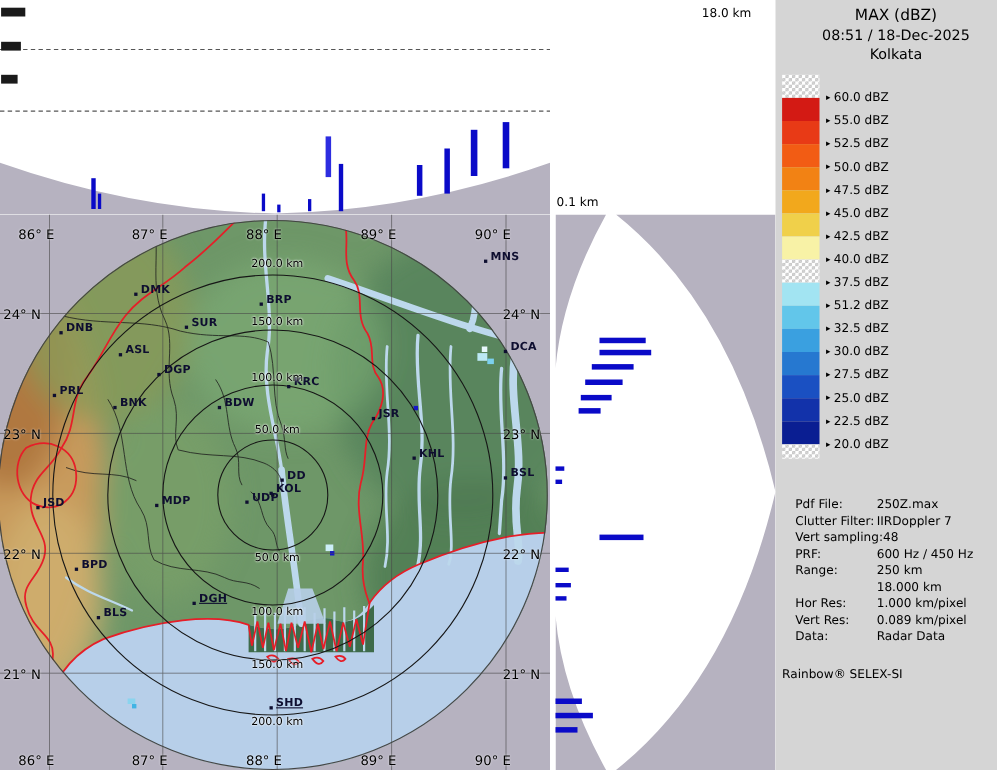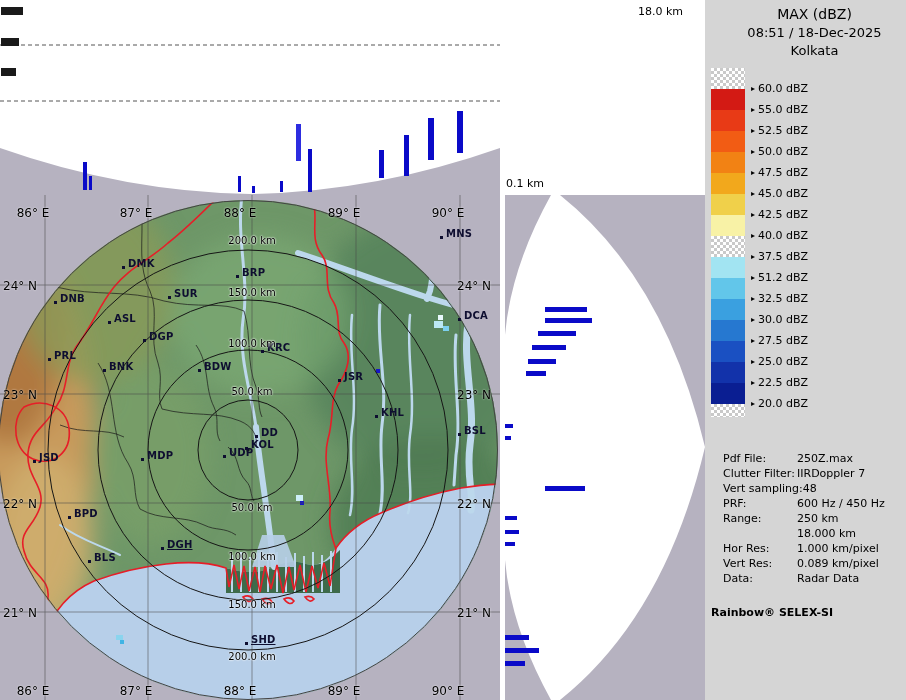--- a/index.html
+++ b/index.html
@@ -22,21 +22,21 @@
   .tick{font-size:8px;margin-right:3px;vertical-align:1px;}
   .checker{background-color:#fff;
     background-image:linear-gradient(45deg,#c9c9c9 25%,transparent 25%,transparent 75%,#c9c9c9 75%),
                      linear-gradient(45deg,#c9c9c9 25%,transparent 25%,transparent 75%,#c9c9c9 75%);
     background-position:0 0,3px 3px;background-size:6px 6px;}
   .cap{position:relative;width:34px;height:13px;}
   #info{position:absolute;left:6px;top:452px;width:192px;font-size:11px;}
   .info-row{position:relative;height:15px;}
   .info-label{position:absolute;left:12px;white-space:nowrap;}
   .info-value{position:absolute;left:86px;white-space:nowrap;}
-  .lg-footer{position:absolute;left:6px;top:606px;font-size:11px;white-space:nowrap;font-weight:bold;}
+  .lg-footer{position:absolute;left:6px;top:606px;font-size:11px;white-space:nowrap;}
   #overlay{position:absolute;inset:0;pointer-events:none;}
   .echo-bar{position:absolute;}
   .city{position:absolute;font-size:10px;font-weight:bold;color:#0e0e30;white-space:nowrap;}
   .city .dot{position:absolute;left:0;top:8px;width:3px;height:3px;background:#0e0e30;}
   .city .ctxt{margin-left:6px;letter-spacing:.2px;}
   .ringlab{position:absolute;transform:translateX(-50%);font-size:10px;color:#000;white-space:nowrap;
     text-shadow:0 0 2px #fff,0 0 2px #fff;}
   .geolab{position:absolute;font-size:12px;color:#000;white-space:nowrap;text-shadow:0 0 2px rgba(255,255,255,.85);}
   .geolab.center{transform:translateX(-50%);}
 </style>
@@ -200,21 +200,21 @@
       <div class="city" style="left: 338px; top: 371px;"><span class="dot"></span><span class="ctxt">JSR</span></div>
       <div class="city" style="left: 375px; top: 407px;"><span class="dot"></span><span class="ctxt">KHL</span></div>
       <div class="city" style="left: 33px; top: 404px; margin-top: 48px;"><span class="dot"></span><span class="ctxt">JSD</span></div>
       <div class="city" style="left: 255px; top: 427px;"><span class="dot"></span><span class="ctxt">DD</span></div>
       <div class="city" style="left: 245px; top: 439px;"><span class="dot"></span><span class="ctxt">KOL</span></div>
       <div class="city" style="left: 223px; top: 447px;"><span class="dot"></span><span class="ctxt">UDP</span></div>
       <div class="city" style="left: 141px; top: 450px;"><span class="dot"></span><span class="ctxt">MDP</span></div>
       <div class="city" style="left: 458px; top: 425px;"><span class="dot"></span><span class="ctxt">BSL</span></div>
       <div class="city" style="left: 68px; top: 508px;"><span class="dot"></span><span class="ctxt">BPD</span></div>
       <div class="city" style="left: 88px; top: 552px;"><span class="dot"></span><span class="ctxt">BLS</span></div>
-      <div class="city" style="left: 161px; top: 539px; text-decoration: underline;"><span class="dot"></span><span class="ctxt">DGH</span></div>
+      <div class="city" style="left: 175px; top: 539px; text-decoration: underline;"><span class="dot"></span><span class="ctxt">DGH</span></div>
       <div class="city" style="left: 245px; top: 634px; text-decoration: underline;"><span class="dot"></span><span class="ctxt">SHD</span></div>
       <div class="city" style="left: 440px; top: 228px;"><span class="dot"></span><span class="ctxt">MNS</span></div>
       <div class="city" style="left: 458px; top: 310px;"><span class="dot"></span><span class="ctxt">DCA</span></div>
       <div class="ringlab" style="left: 252px; top: 235px;">200.0 km</div>
       <div class="ringlab" style="left: 252px; top: 287px;">150.0 km</div>
       <div class="ringlab" style="left: 252px; top: 338px;">100.0 km</div>
       <div class="ringlab" style="left: 252px; top: 386px;">50.0 km</div>
       <div class="ringlab" style="left: 252px; top: 502px;">50.0 km</div>
       <div class="ringlab" style="left: 252px; top: 551px;">100.0 km</div>
       <div class="ringlab" style="left: 252px; top: 599px;">150.0 km</div>

